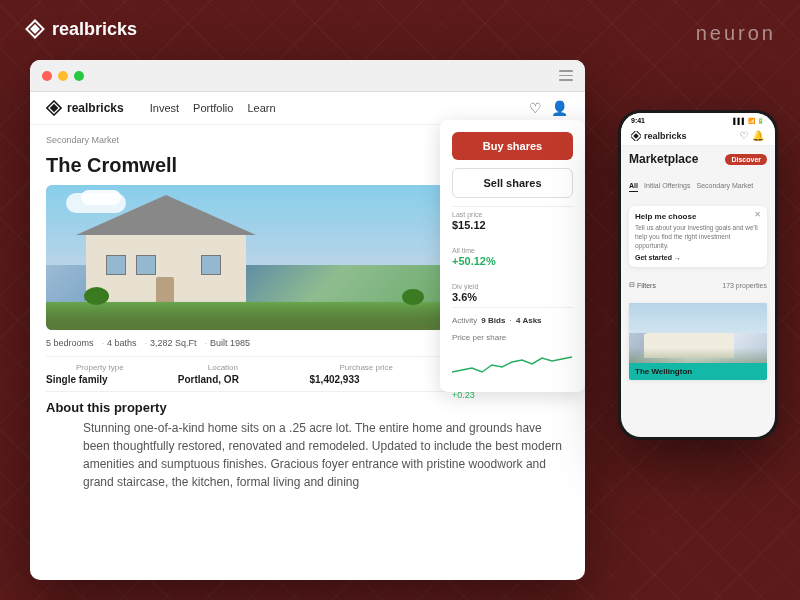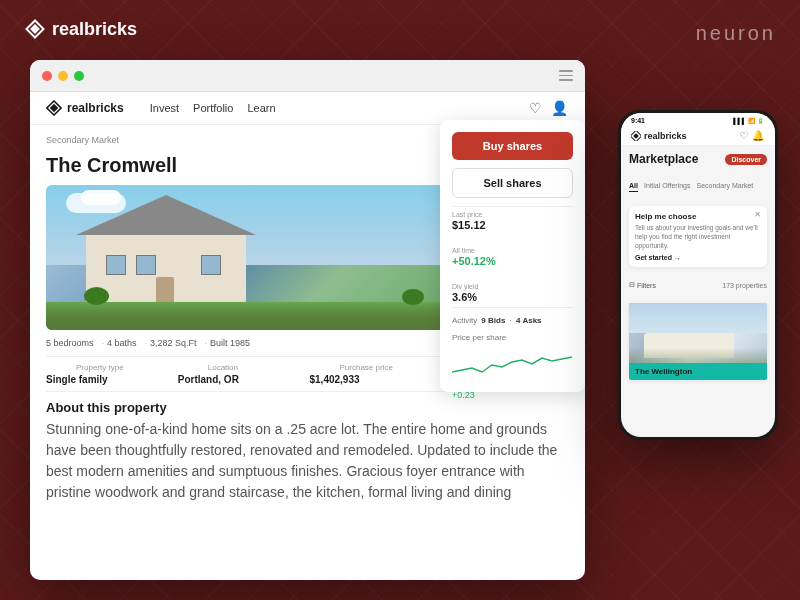--- a/index.html
+++ b/index.html
@@ -184,21 +184,21 @@
       border-bottom: 1px solid #eee;
       padding: 6px 0;
       gap: 4px;
     }
     .info-cell { display: flex; flex-direction: column; gap: 2px; }
     .info-label { font-size: 8px; color: #999; padding-left: 30px; }
     .info-value { font-size: 10px; font-weight: 600; color: #1a1a1a; }
 
     .about-section { }
     .about-title { font-size: 13px; font-weight: 700; color: #1a1a1a; margin-bottom: 4px; }
-    .about-text { font-size: 14px; color: #555; line-height: 1.5; }
+    .about-text { font-size: 12px; color: #555; line-height: 1.5; margin-left: 37px; }
 
     
     .right-panel {
       position: absolute;
       top: 120px;
       left: 440px;
       width: 145px;
       background: white;
       border-radius: 8px;
       box-shadow: 0 4px 20px rgba(0,0,0,0.15);

